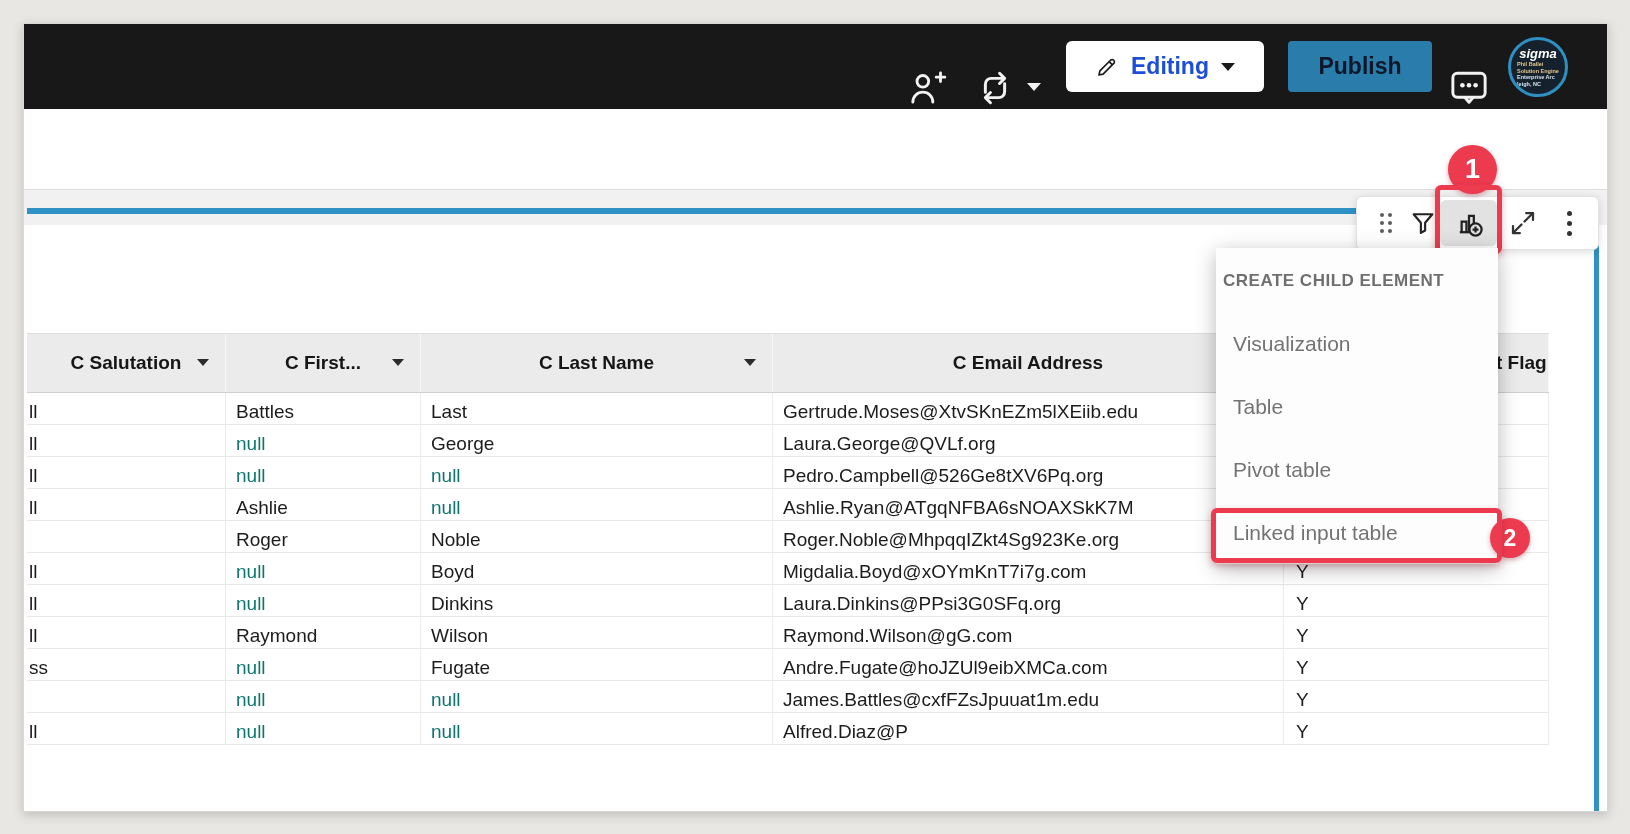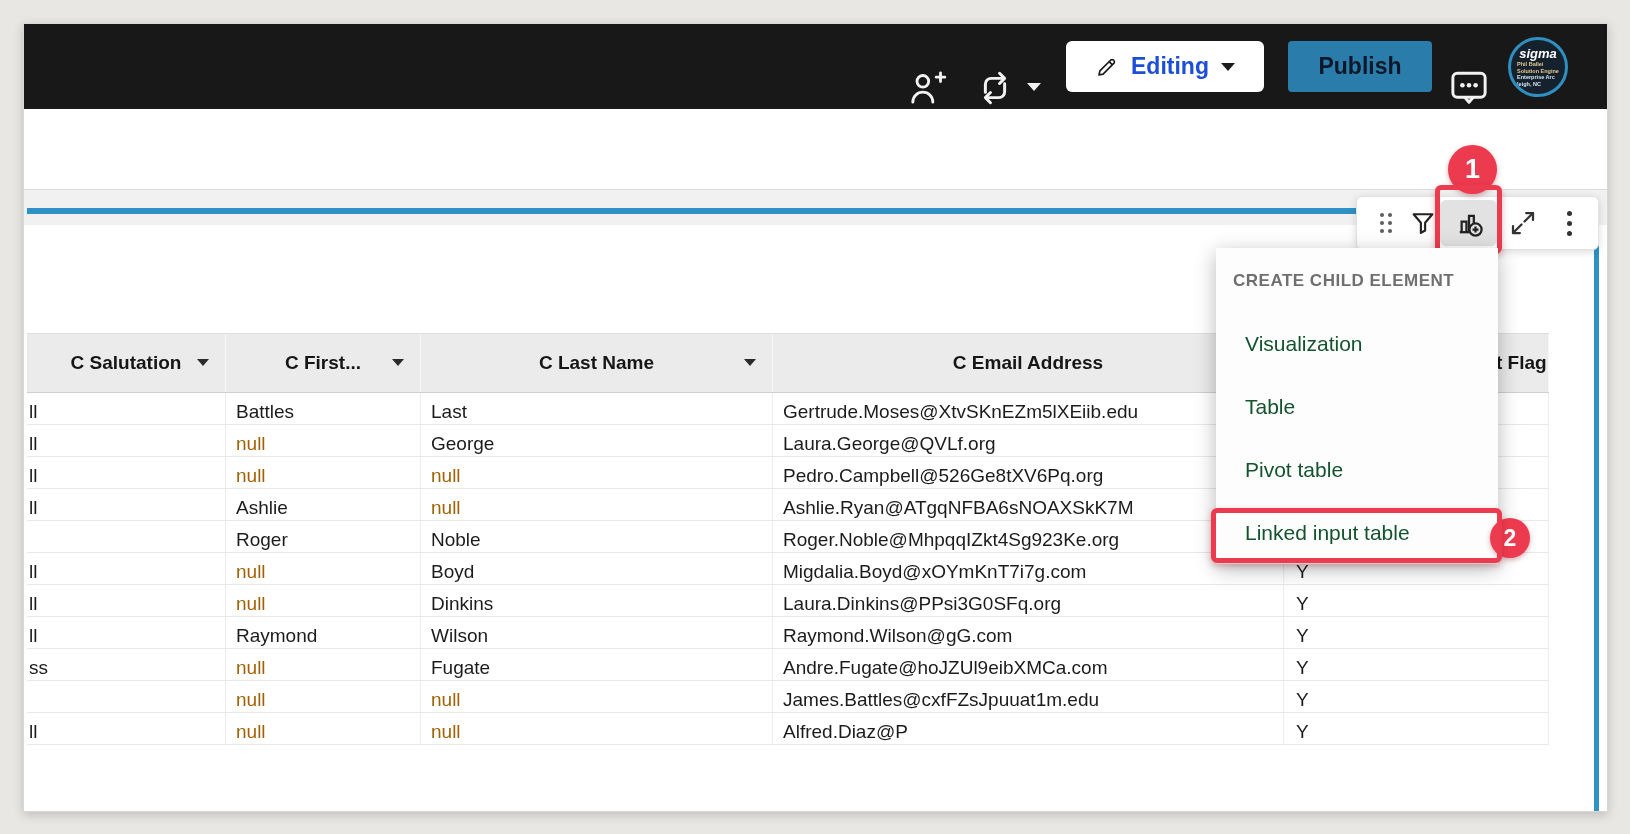--- a/index.html
+++ b/index.html
@@ -38,40 +38,40 @@
   .th { position:relative; height:100%; border-right:1px solid #f8f8f8; display:flex; align-items:center; justify-content:center;
         font-size:19px; font-weight:700; color:#161616; white-space:nowrap; overflow:hidden; cursor:pointer; }
   .th.c4 { justify-content:flex-start; padding-left:212px; }
   .hcaret { position:absolute; right:16px; top:50%; margin-top:-4px; width:0; height:0;
             border-left:6px solid transparent; border-right:6px solid transparent; border-top:7px solid #2b2b2b; }
   .tr { display:flex; height:32px; background:#ffffff; }
   .td { height:100%; border-right:1px solid #ececec; border-bottom:1px solid #e8e8e8; font-size:19px; color:#1c1c1c;
         line-height:38px; white-space:nowrap; overflow:hidden; padding-left:10px; cursor:default; }
   .td.c0 { padding-left:2px; }
   .td.c4 { padding-left:12px; }
-  .td.nullv { color:#a16207; }
+  .td.nullv { color:#0f766e; }
 
   
   .eltoolbar { position:absolute; left:1332px; top:172px; width:243px; height:54px; background:#ffffff;
                border:1px solid #e2e2e2; border-radius:6px; box-shadow:0 2px 8px rgba(0,0,0,.14);
                display:flex; align-items:center; z-index:10; }
   .tool { position:absolute; top:0; height:100%; display:flex; align-items:center; justify-content:center; cursor:pointer; }
   .dots2x3 { display:grid; grid-template-columns:repeat(2,4px); grid-template-rows:repeat(3,4px); gap:4px; }
   .dots2x3 i { width:4px; height:4px; border-radius:50%; background:#5d5d5d; }
   .kebab { display:grid; grid-template-rows:repeat(3,5px); gap:5px; }
   .kebab i { width:5px; height:5px; border-radius:50%; background:#333; }
   .chartbtn { width:57px; height:46px; background:#e2e2e2; border-radius:6px; display:flex; align-items:center; justify-content:center; }
 
   
   .menu { position:absolute; left:1192px; top:224px; width:282px; height:316px; background:#fdfdfd;
           box-shadow:0 5px 20px rgba(0,0,0,.28); z-index:20; padding-top:12px; }
-  .menu-header { height:42px; display:flex; align-items:center; padding-left:17px; font-size:17px; font-weight:700;
+  .menu-header { height:42px; display:flex; align-items:center; padding-left:7px; font-size:17px; font-weight:700;
                  letter-spacing:.5px; color:#6f6f6f; }
   .menu-items { margin-top:10px; }
-  .menu-item { height:63px; display:flex; align-items:center; padding-left:29px; font-size:21px; color:#14532d; cursor:pointer; }
+  .menu-item { height:63px; display:flex; align-items:center; padding-left:17px; font-size:21px; color:#737373; cursor:pointer; }
 
   
   .redbox { position:absolute; border:5px solid #ec3a4f; border-radius:6px; background:transparent; z-index:22;
             box-shadow:0 3px 7px rgba(140,20,35,.30); pointer-events:none; }
   .redbox1 { left:1411px; top:161px; width:67px; height:69px; z-index:12; }
   .redbox2 { left:1187px; top:484px; width:291px; height:55px; }
   .badge { position:absolute; border-radius:50%; background:#ec3a4f; color:#fff; font-weight:700;
            display:flex; align-items:center; justify-content:center; box-shadow:0 2px 5px rgba(140,20,35,.35); z-index:21; }
   .badge1 { left:1424px; top:121px; width:49px; height:49px; font-size:27px; z-index:11; }
   .badge2 { left:1466px; top:494px; width:40px; height:40px; font-size:23px; }

